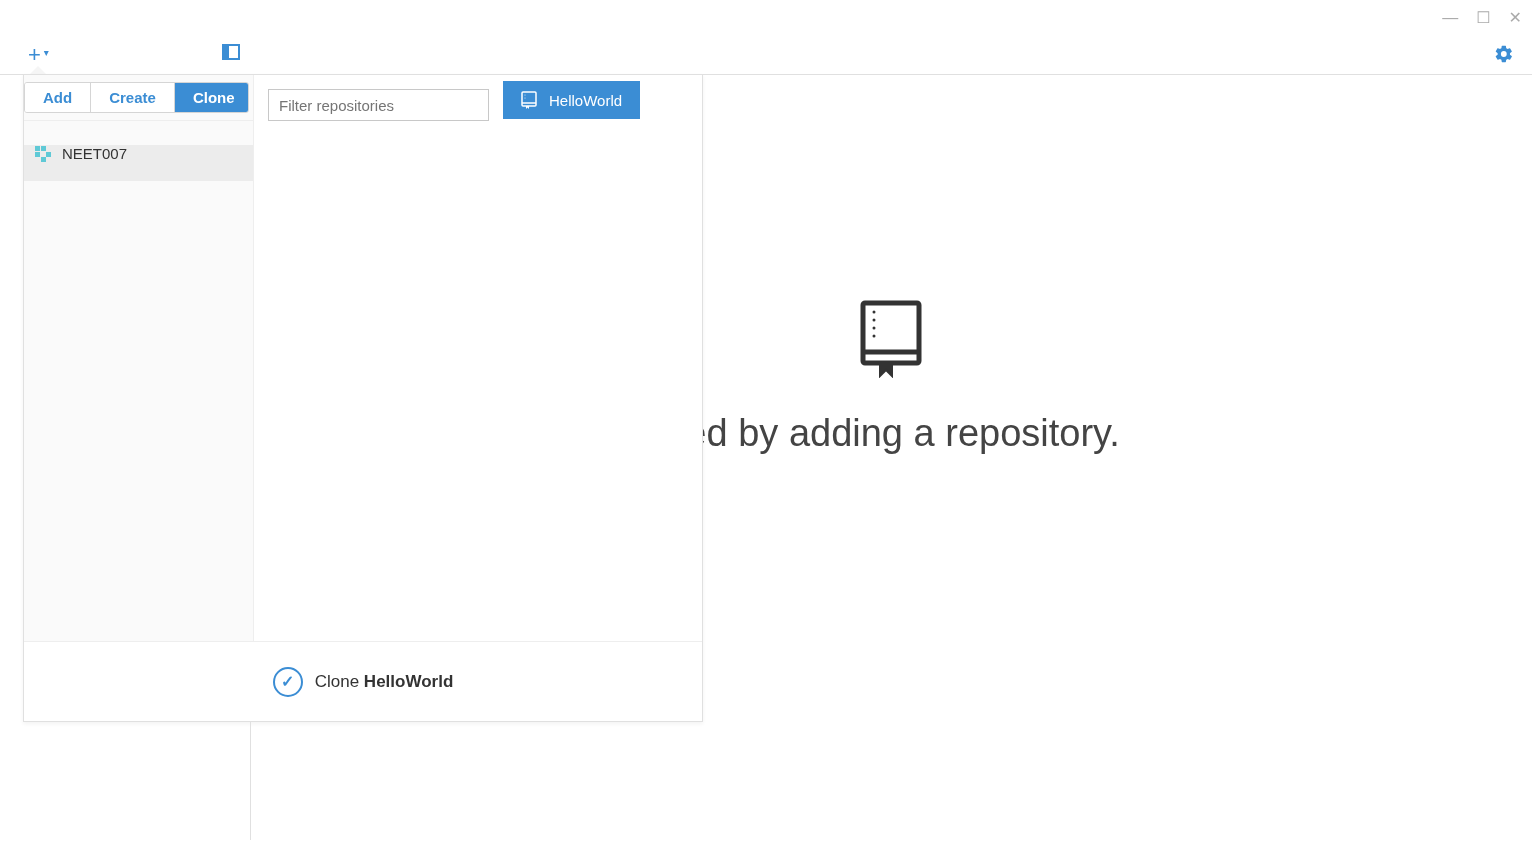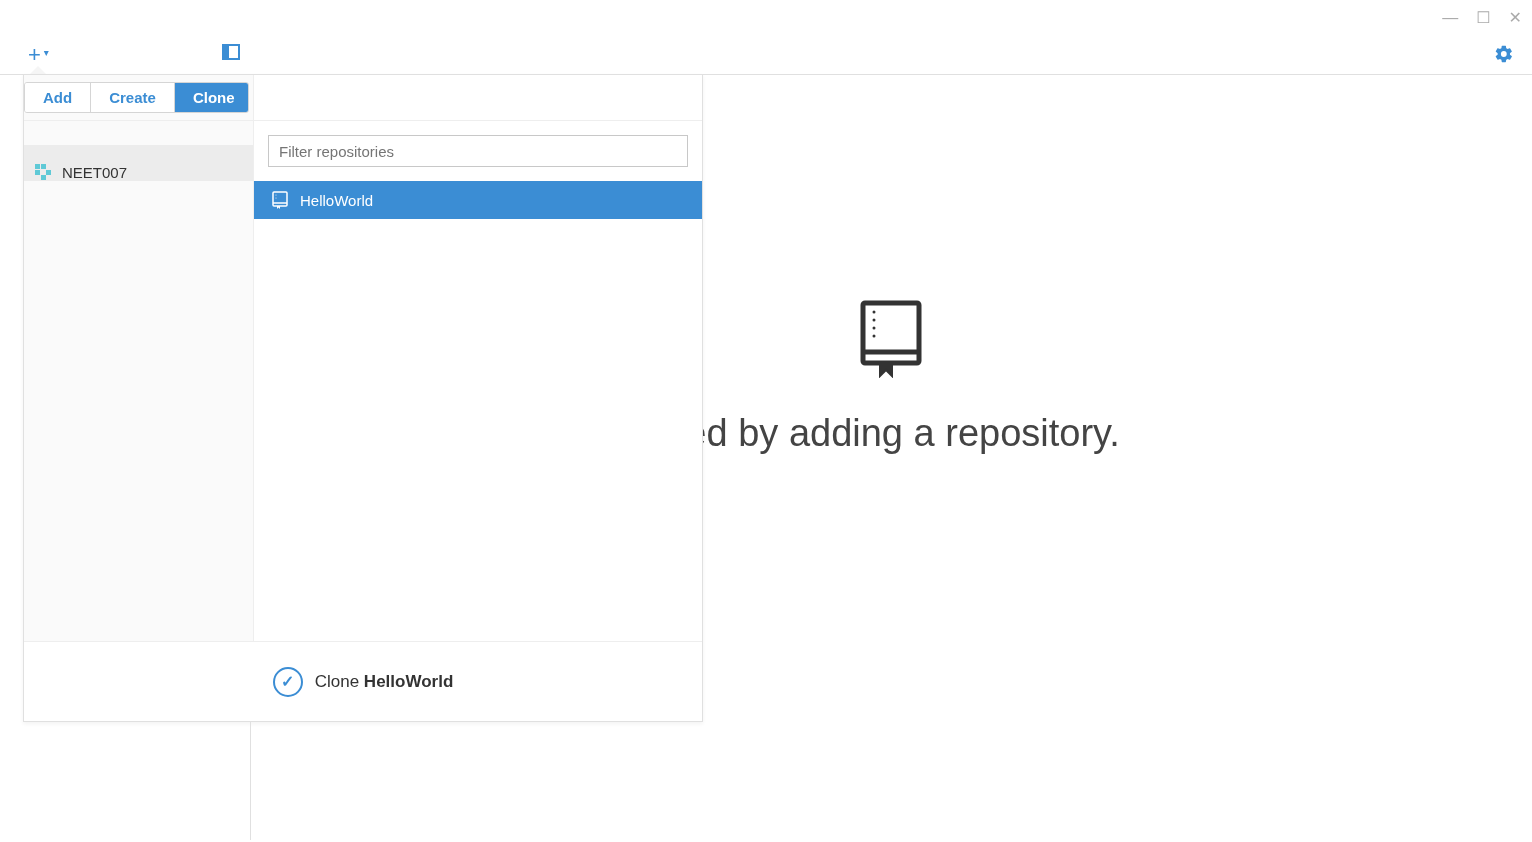--- a/index.html
+++ b/index.html
@@ -127,41 +127,41 @@
     cursor: pointer;
     border-right: 1px solid #d5d5d5;
   }
   .tab:last-child { border-right: none; }
   .tab.active {
     background: #3b8dd4;
     color: #fff;
   }
   .account-item {
     display: flex;
-    align-items: flex-end;
+    align-items: flex-start;
     height: 36px;
     padding: 0 10px;
     background: #ececec;
     font-size: 15px;
     color: #333;
     margin-top: 24px;
     cursor: pointer;
   }
   .account-icon {
     width: 18px; height: 18px;
     margin-right: 10px;
     color: #5fc9d6;
     display: flex;
     align-items: center;
     justify-content: center;
   }
   .dd-main {
     flex: 1;
     display: flex;
-    flex-direction: column;
+    flex-direction: row;
   }
   .filter-box {
     margin: 14px 14px 8px 14px;
   }
   .filter-input {
     width: 100%;
     height: 32px;
     border: 1px solid #c8c8c8;
     padding: 0 10px;
     font-size: 15px;

